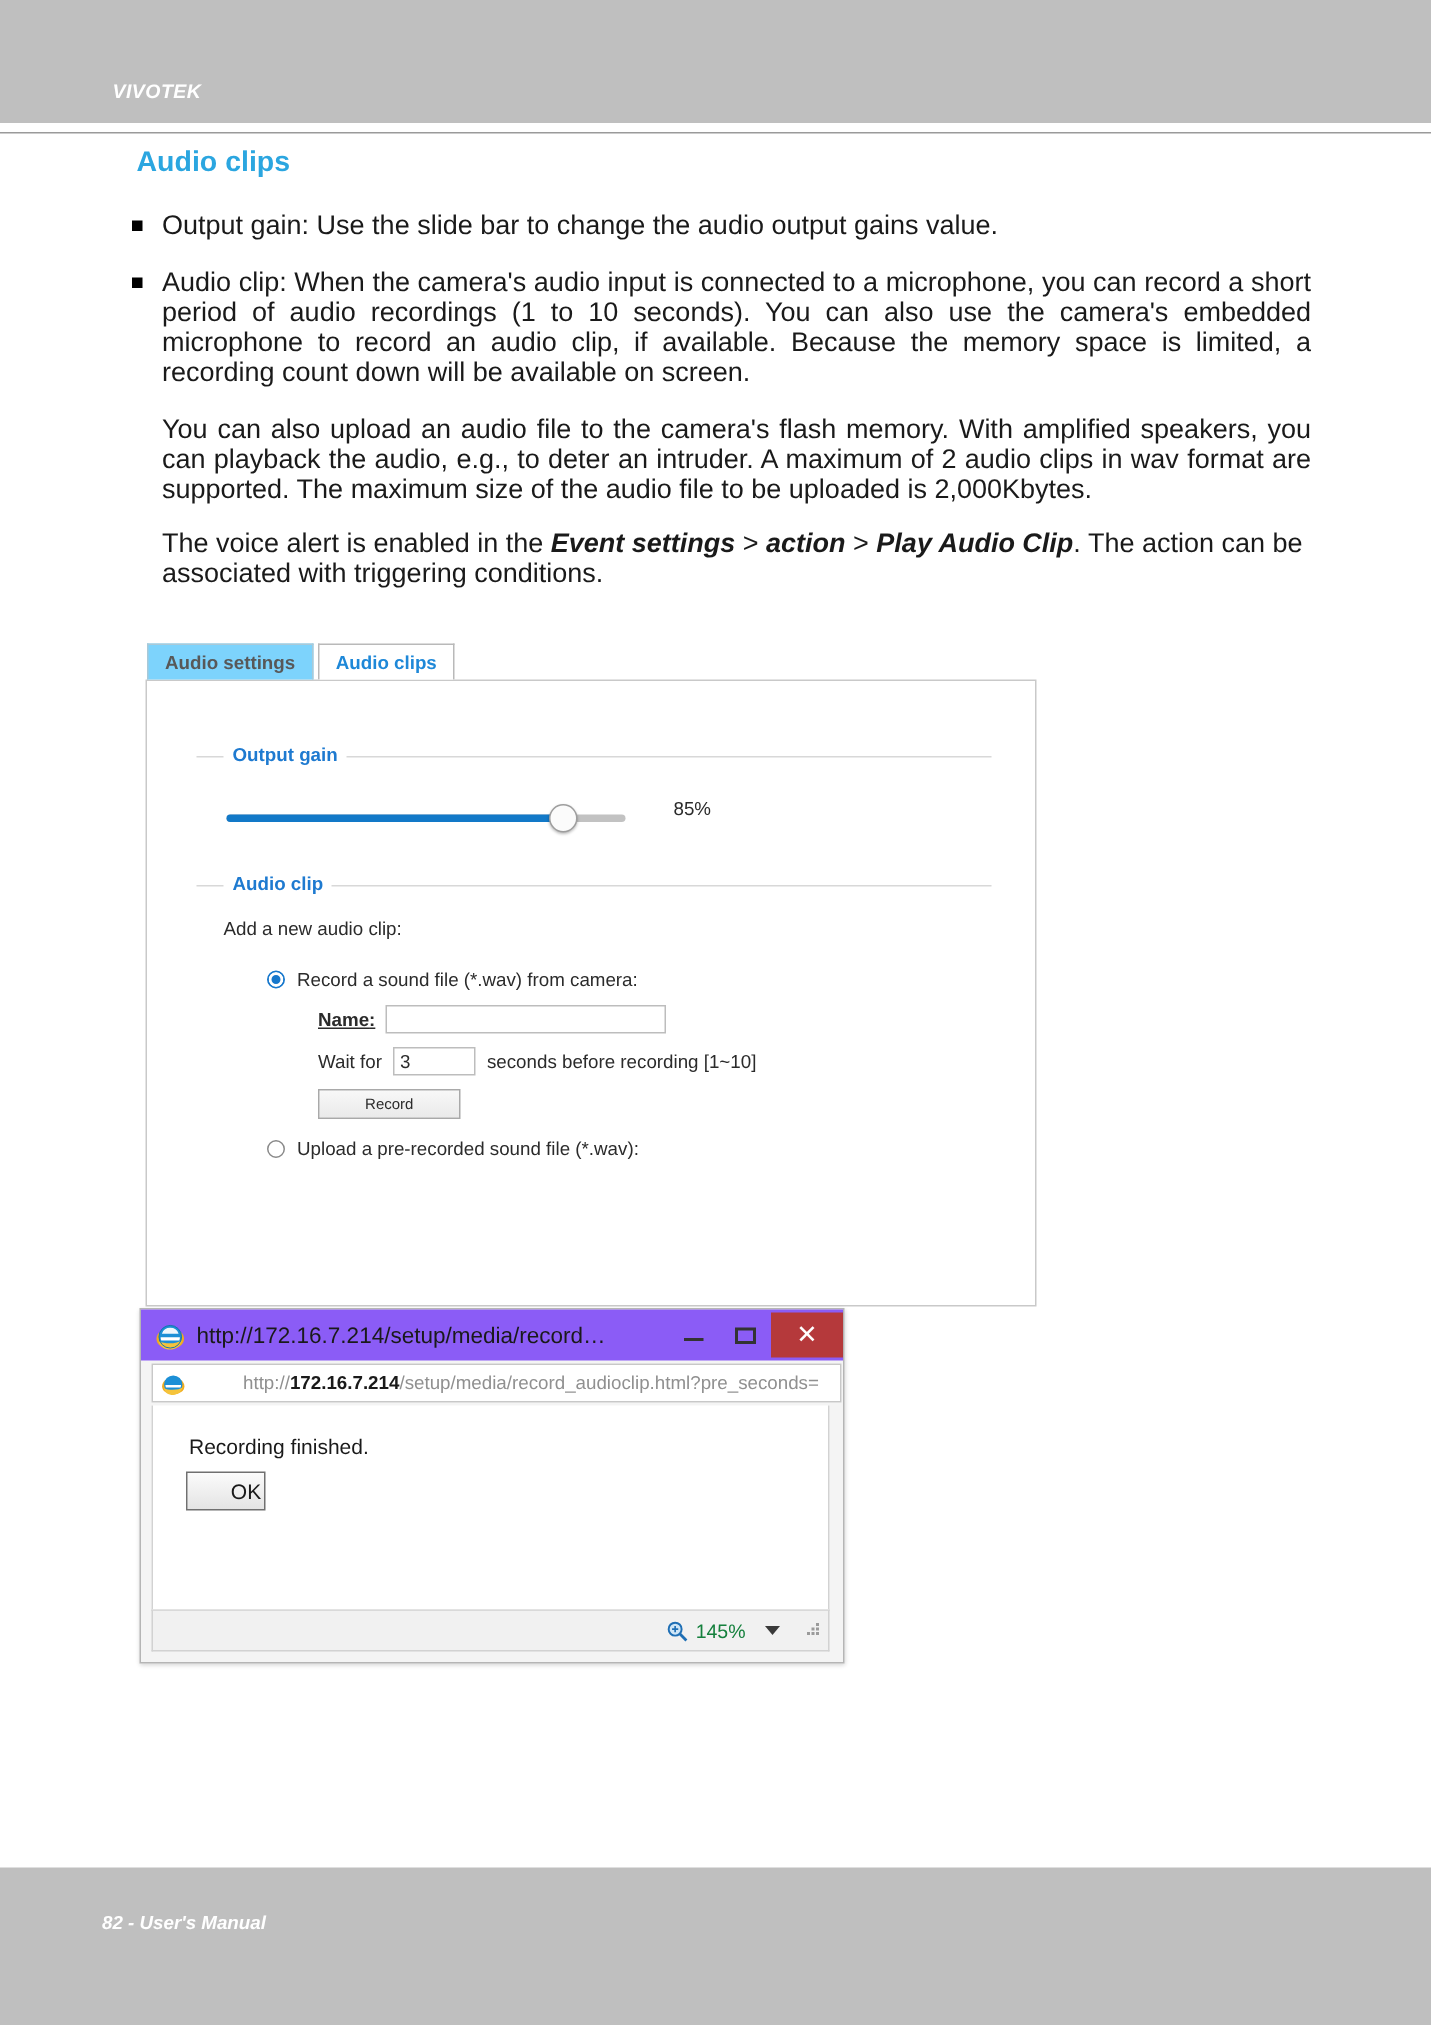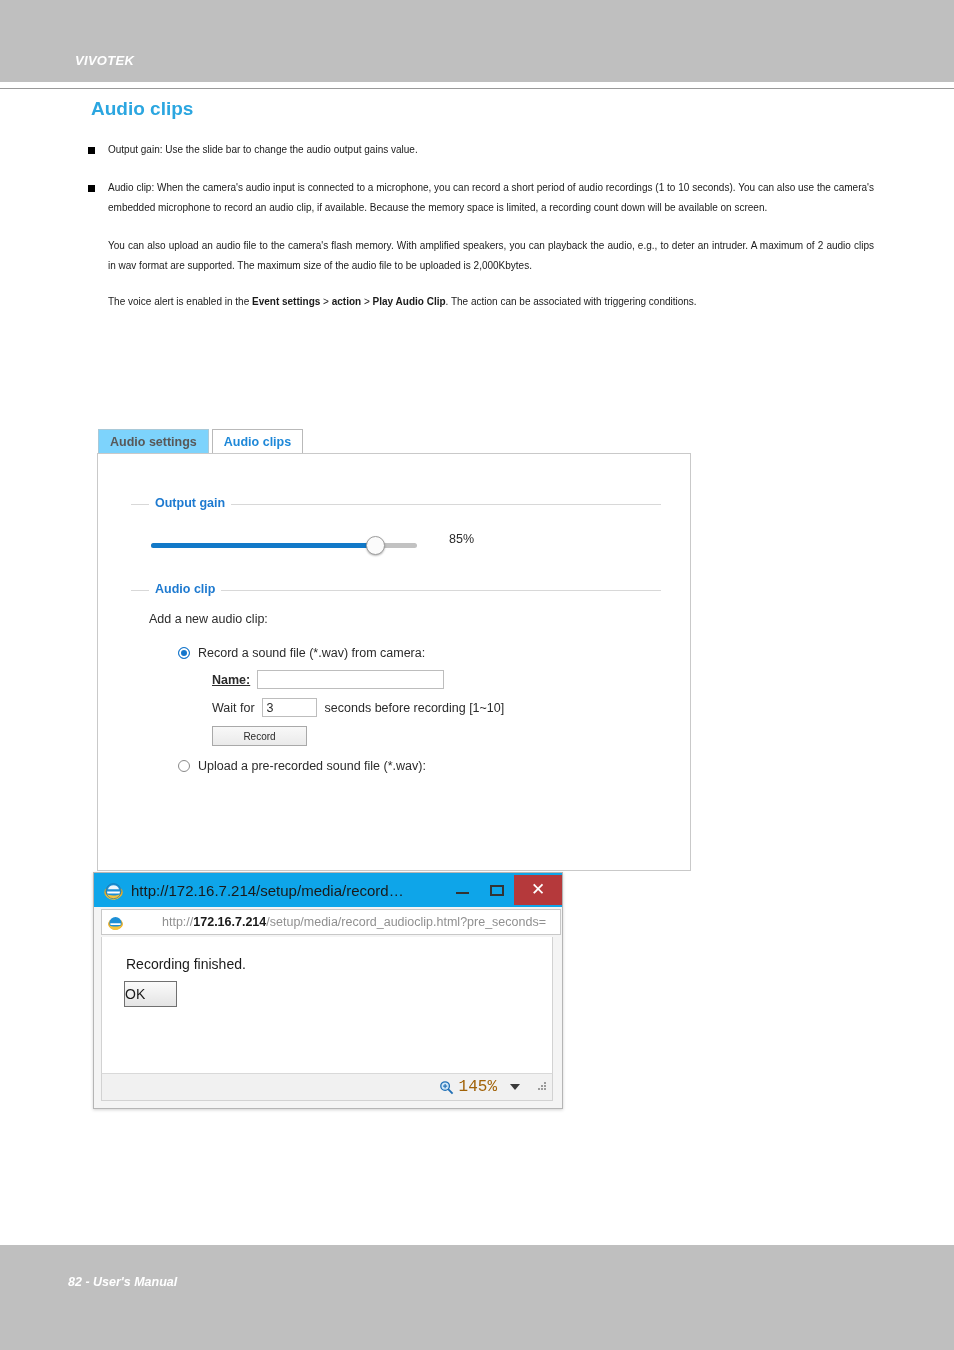--- a/index.html
+++ b/index.html
@@ -58,32 +58,32 @@
     padding-left: 20px;
     margin-bottom: 18px;
   }
   .bullet-mark {
     position: absolute;
     left: 0; top: 7px;
     width: 7px; height: 7px;
     background: #000000;
   }
   .para {
-    font-size: 10px;
+    font-size: 18px;
     line-height: 20px;
     color: #1a1a1a;
     text-align: justify;
     margin: 0;
   }
   .para.nojust { text-align: left; }
   .para-block {
     margin-left: 20px;
     margin-bottom: 16px;
   }
-  .bold { font-weight: bold; }
+  .bold { font-weight: bold; font-style: italic; }
 
   
   .tabs {
     position: absolute;
     left: 98px; top: 429px;
     display: flex;
     align-items: flex-end;
     gap: 3px;
     z-index: 4;
   }
@@ -254,21 +254,21 @@
     width: 470px; height: 237px;
     background: #f4f4f4;
     border: 1px solid #b5b5b5;
     box-sizing: border-box;
     z-index: 6;
     box-shadow: 0 1px 3px rgba(0,0,0,0.18);
   }
   .ie-titlebar {
     position: relative;
     height: 34px;
-    background: #0ea5e9;
+    background: #8b5cf6;
     display: flex;
     align-items: center;
   }
   .ie-logo {
     width: 21px; height: 21px;
     margin-left: 9px;
     margin-right: 7px;
     flex: none;
   }
   .ie-title {
@@ -350,38 +350,40 @@
   }
   .ok-button {
     position: absolute;
     left: 22px; top: 44px;
     width: 53px; height: 26px;
     border: 1px solid #707070;
     background: linear-gradient(#fbfbfb, #e4e4e4);
     font-family: "Liberation Sans", sans-serif;
     font-size: 14px;
     color: #1a1a1a;
+    text-align: center;
     line-height: 24px;
     box-sizing: border-box;
+    padding-left: 27px;
   }
 
   .ie-statusbar {
     position: absolute;
     left: 7px; bottom: 7px;
     width: 452px; height: 28px;
     background: #f1f1f1;
     border: 1px solid #d2d2d2;
     border-top: 1px solid #d9d9d9;
     box-sizing: border-box;
     display: flex;
     align-items: center;
     justify-content: flex-end;
   }
   .zoom-icon { width: 15px; height: 15px; margin-right: 5px; flex: none; }
-  .zoom-level { font-size: 16px; color: #a16207; margin-right: 13px; font-family: Liberation Mono, monospace; }
+  .zoom-level { font-size: 13px; color: #15803d; margin-right: 13px; }
   .zoom-caret {
     width: 0; height: 0;
     border-left: 5px solid transparent;
     border-right: 5px solid transparent;
     border-top: 6px solid #3a3a3a;
     margin-right: 16px;
     flex: none;
   }
   .resize-grip { width: 11px; height: 11px; margin-right: 5px; flex: none; }
 

